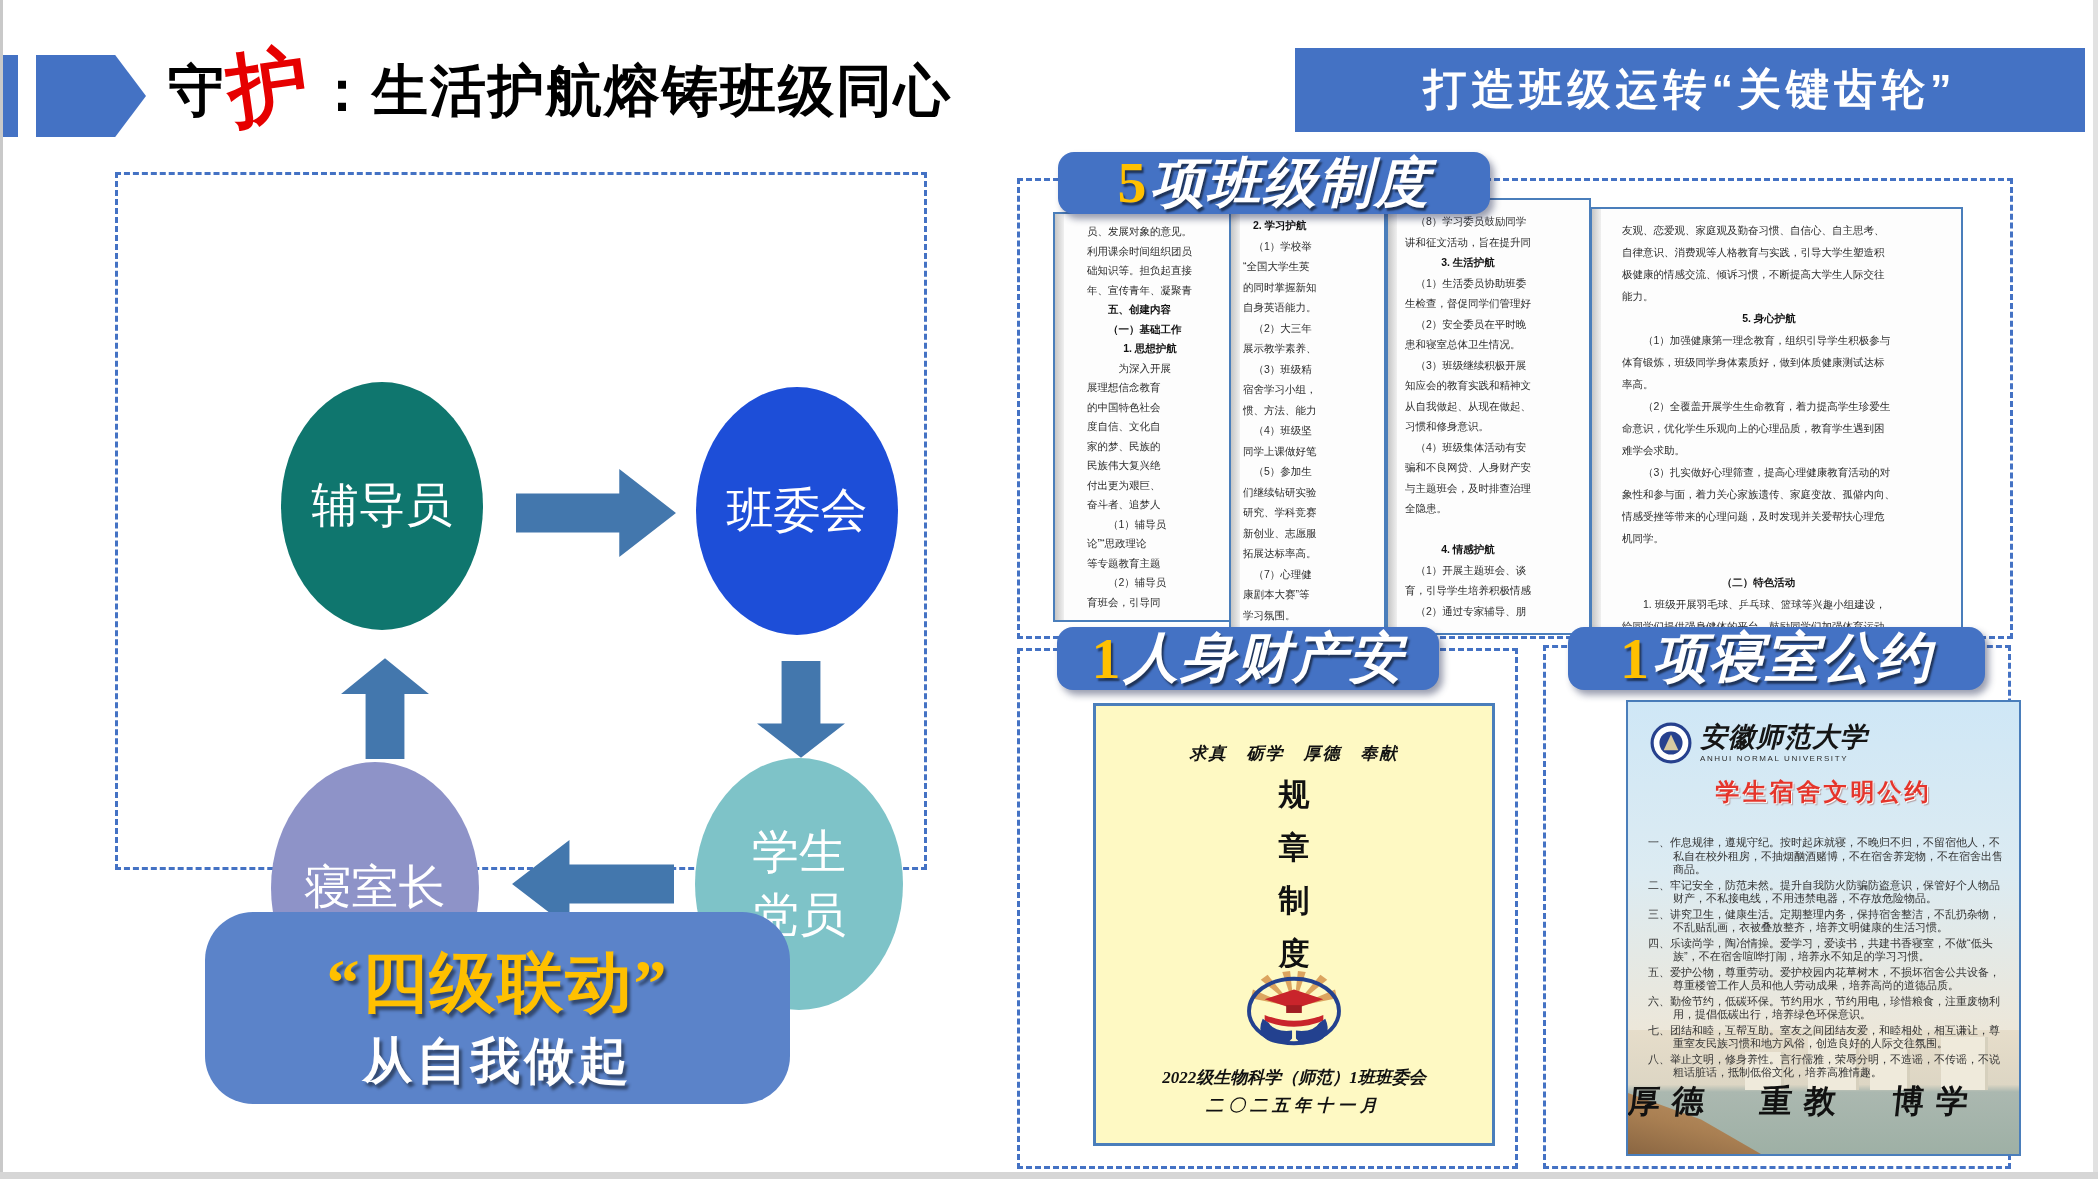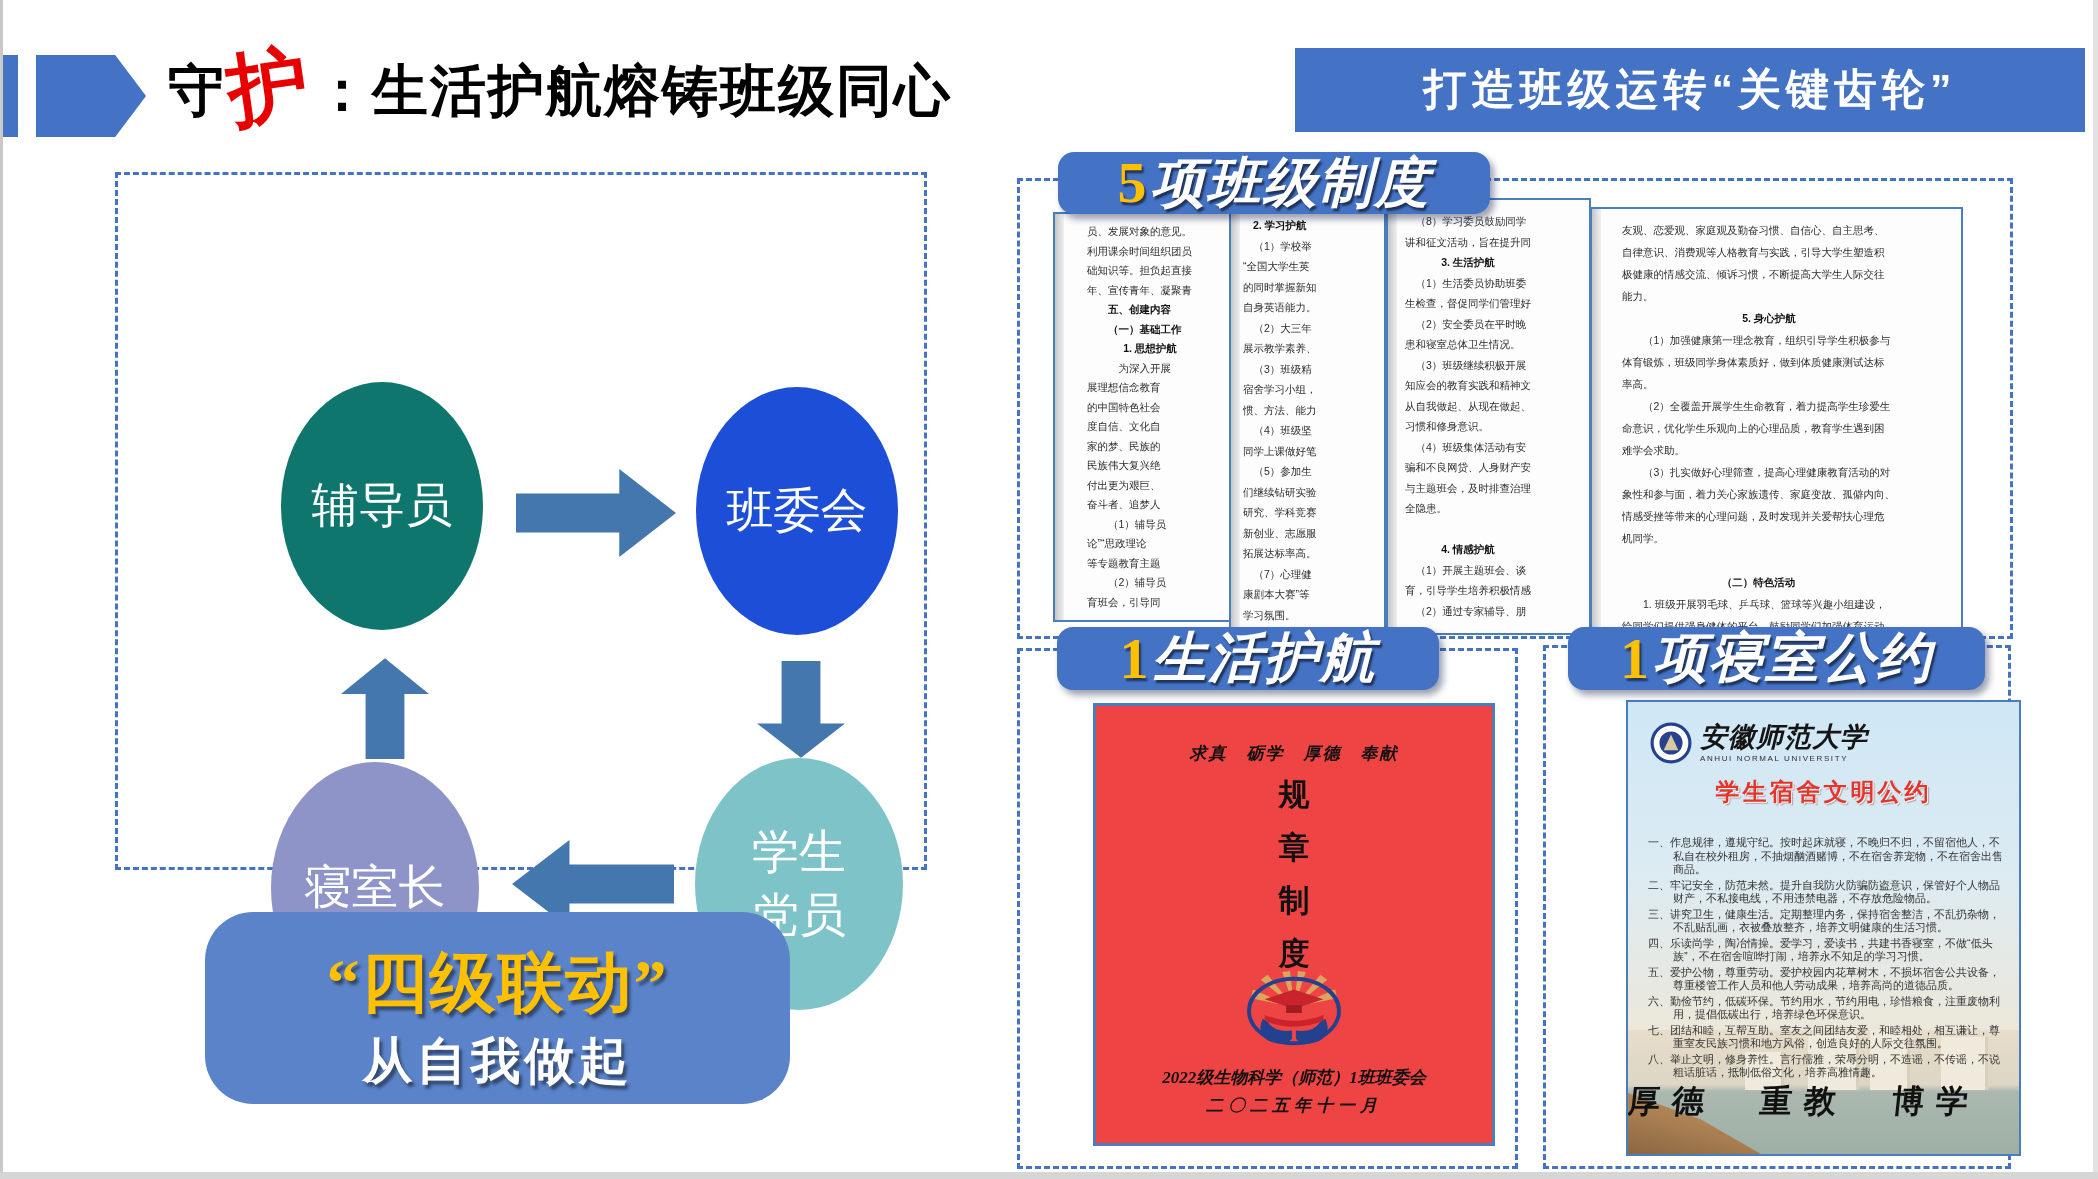--- a/index.html
+++ b/index.html
@@ -68,21 +68,21 @@
   .pg-c{left:1386px;top:198px;width:201px;height:433px;}
   .pg-d{left:1590px;top:207px;width:369px;height:429px;z-index:3;}
   .doc-text{position:absolute;color:#2c2c2c;font-size:10.5px;white-space:pre;}
   .pg-a .doc-text{left:32px;top:8px;}   .pg-a .doc-text div{height:19.5px;line-height:19.5px;}
   .pg-b .doc-text{left:12px;top:10px;}  .pg-b .doc-text div{height:20.5px;line-height:20.5px;}
   .pg-c .doc-text{left:17px;top:11px;}  .pg-c .doc-text div{height:20.5px;line-height:20.5px;}
   .pg-d .doc-text{left:30px;top:10px;}  .pg-d .doc-text div{height:22px;line-height:22px;}
   .doc-text .b{font-weight:bold;color:#111;text-align:center;}
 
   
-  .cover-doc{position:absolute;left:1093px;top:703px;width:396px;height:437px;background:#ef4444;
+  .cover-doc{position:absolute;left:1093px;top:703px;width:396px;height:437px;background:#fef9c3;
         border:3px solid #4a7ebb;z-index:2;font-family:"Liberation Serif",serif;}
   .cover-motto{position:absolute;top:36px;width:100%;text-align:center;font-weight:bold;
         font-style:italic;font-size:17px;letter-spacing:2px;color:#111;white-space:pre;}
   .vchar{position:absolute;width:100%;text-align:center;font-size:31px;font-weight:bold;color:#111;}
   .v1{top:68px;} .v2{top:121px;} .v3{top:174px;} .v4{top:227px;}
   .cover-logo{position:absolute;top:262px;left:50%;transform:translateX(-50%);}
   .cover-f1{position:absolute;top:360px;width:100%;text-align:center;font-size:17px;font-weight:bold;
         font-style:italic;color:#111;}
   .cover-f2{position:absolute;top:388px;width:100%;text-align:center;font-size:17px;font-weight:bold;
         font-style:italic;letter-spacing:5px;color:#111;}
@@ -183,21 +183,21 @@
     <div class="doc-text"><div>友观、恋爱观、家庭观及勤奋习惯、自信心、自主思考、</div><div>自律意识、消费观等人格教育与实践，引导大学生塑造积</div><div>极健康的情感交流、倾诉习惯，不断提高大学生人际交往</div><div>能力。</div><div class="b">　　5. 身心护航</div><div>　　（1）加强健康第一理念教育，组织引导学生积极参与</div><div>体育锻炼，班级同学身体素质好，做到体质健康测试达标</div><div>率高。</div><div>　　（2）全覆盖开展学生生命教育，着力提高学生珍爱生</div><div>命意识，优化学生乐观向上的心理品质，教育学生遇到困</div><div>难学会求助。</div><div>　　（3）扎实做好心理筛查，提高心理健康教育活动的对</div><div>象性和参与面，着力关心家族遗传、家庭变故、孤僻内向、</div><div>情感受挫等带来的心理问题，及时发现并关爱帮扶心理危</div><div>机同学。</div><div></div><div class="b">（二）特色活动</div><div>　　1. 班级开展羽毛球、乒乓球、篮球等兴趣小组建设，</div><div>给同学们提供强身健体的平台，鼓励同学们加强体育运动，</div></div>
   </div>
   <div class="banner-pill b-rules">
     <span class="num">5</span>
     <span class="lbl">项班级制度</span>
   </div>
 
   <div class="dash-box f-class"></div>
   <div class="banner-pill b-class">
     <span class="num">1</span>
-    <span class="lbl">生活护航</span>
+    <span class="lbl">人身财产安</span>
   </div>
   <div class="cover-doc">
     <div class="cover-motto">求真　砺学　厚德　奉献</div>
     <div class="vchar v1">规</div>
     <div class="vchar v2">章</div>
     <div class="vchar v3">制</div>
     <div class="vchar v4">度</div>
     <svg class="cover-logo" width="120" height="88" viewBox="0 0 120 90">
       <g fill="#dca45f">
         <path d="M60 40 L16 31 L18 22 Z"></path>

